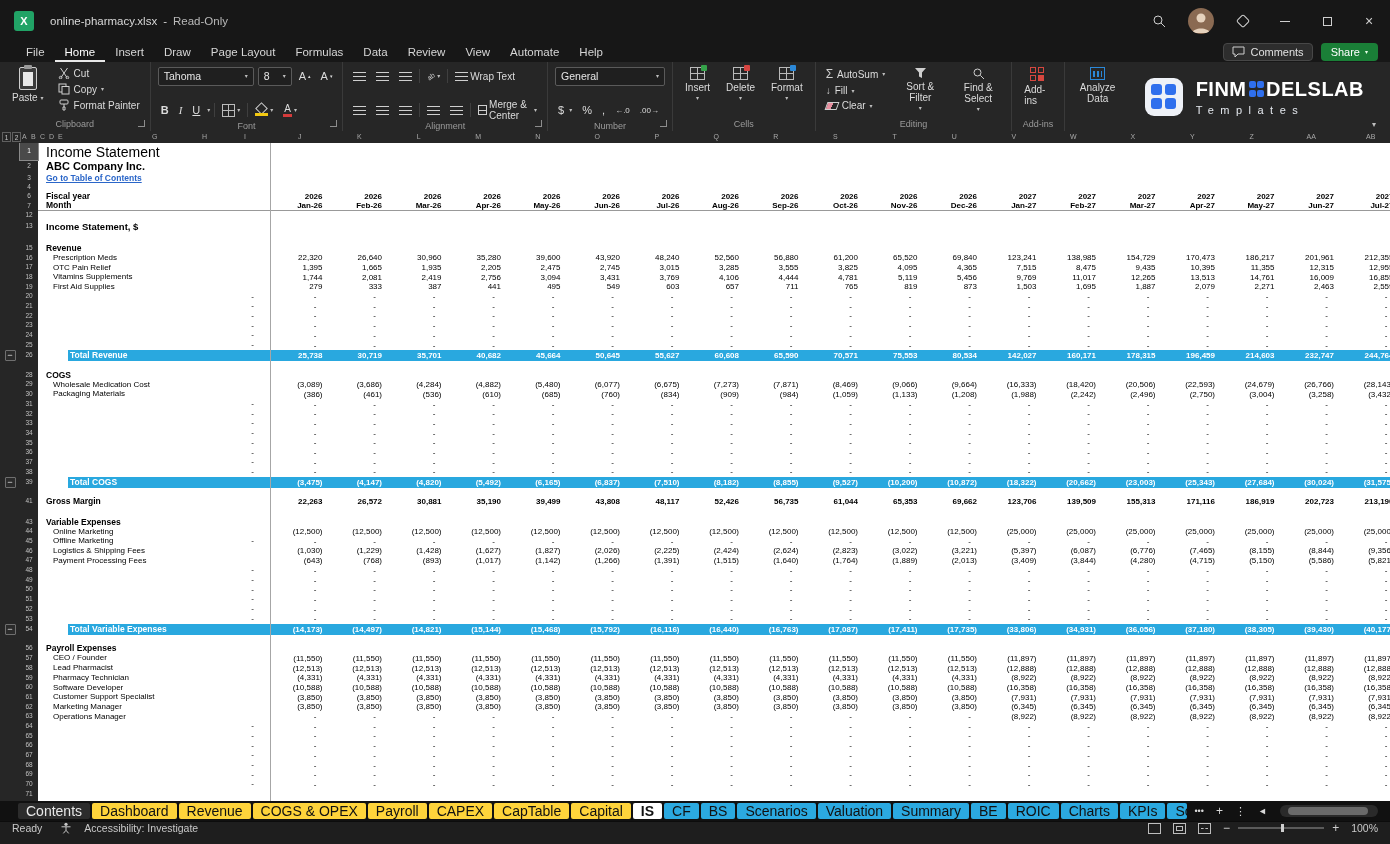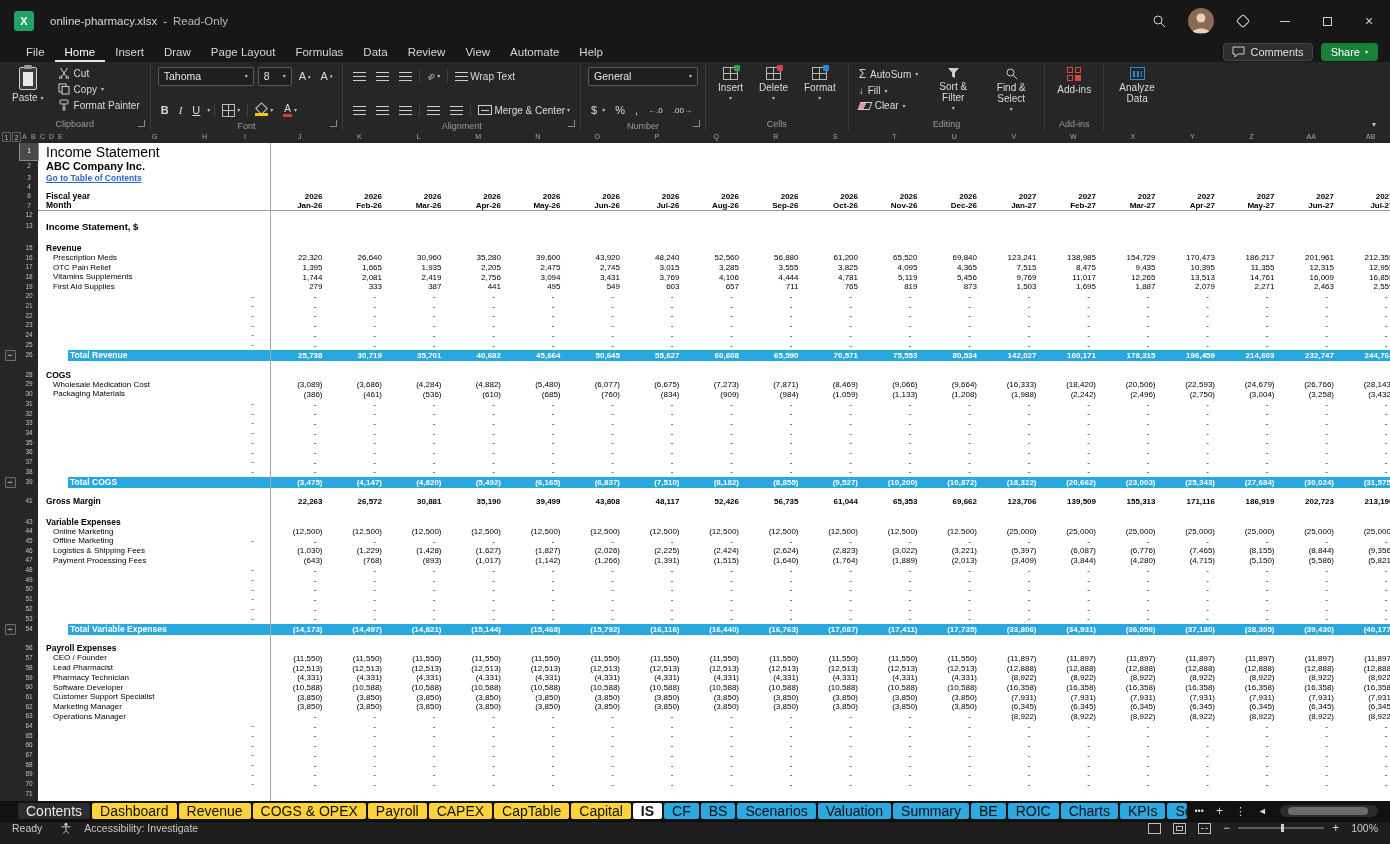--- a/index.html
+++ b/index.html
@@ -456,20 +456,43 @@
     <div class="rgroup" style="border-right:none">
       <div class="rg-body">
         <div class="vbtn">
           <span class="an"></span>
           <span class="vlab2">Analyze Data</span>
         </div>
       </div>
       <div class="rg-label"></div>
     </div>
 
+    <div class="logo">
+      <div class="licon">
+          <span class="lgrid">
+            <span></span>
+            <span></span>
+            <span></span>
+            <span></span>
+          </span>
+        </div>
+      <div class="ltext">
+        <div class="l1">
+            <span>FINM</span>
+            <span class="ogrid">
+              <span></span>
+              <span></span>
+              <span></span>
+              <span></span>
+            </span>
+            <span>DELSLAB</span>
+          </div>
+        <div class="l2">Templates</div>
+      </div>
+    </div>
     <div class="rib-collapse">▾</div>
   </div>
 
   <div class="colhdr">
     <div class="olvl" style="left:2px">1</div>
     <div class="olvl" style="left:12px">2</div>
     <div>
         <div class="lv" style="left: 22px;">A</div>
         <div class="lv" style="left: 31px;">B</div>
         <div class="lv" style="left: 40px;">C</div>

